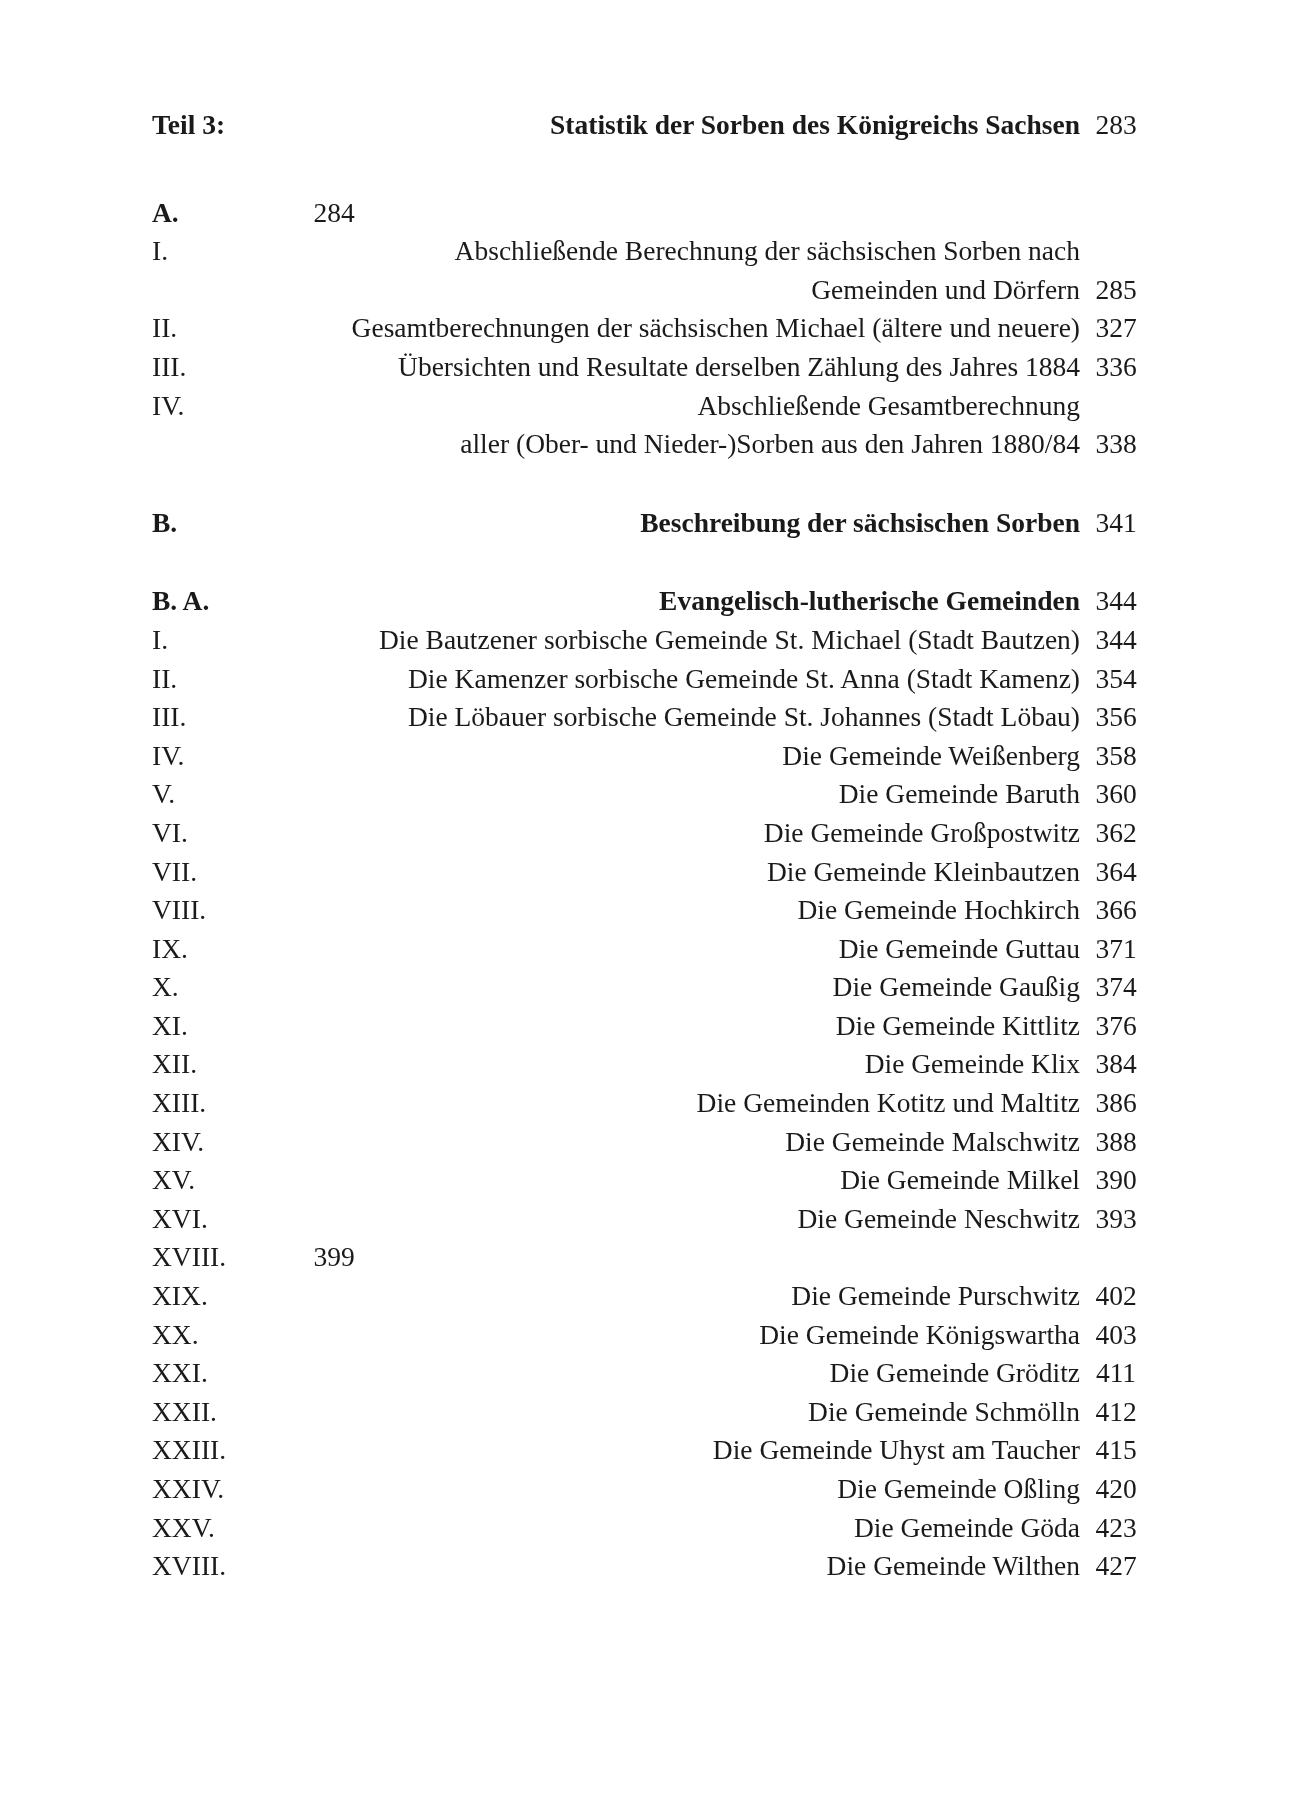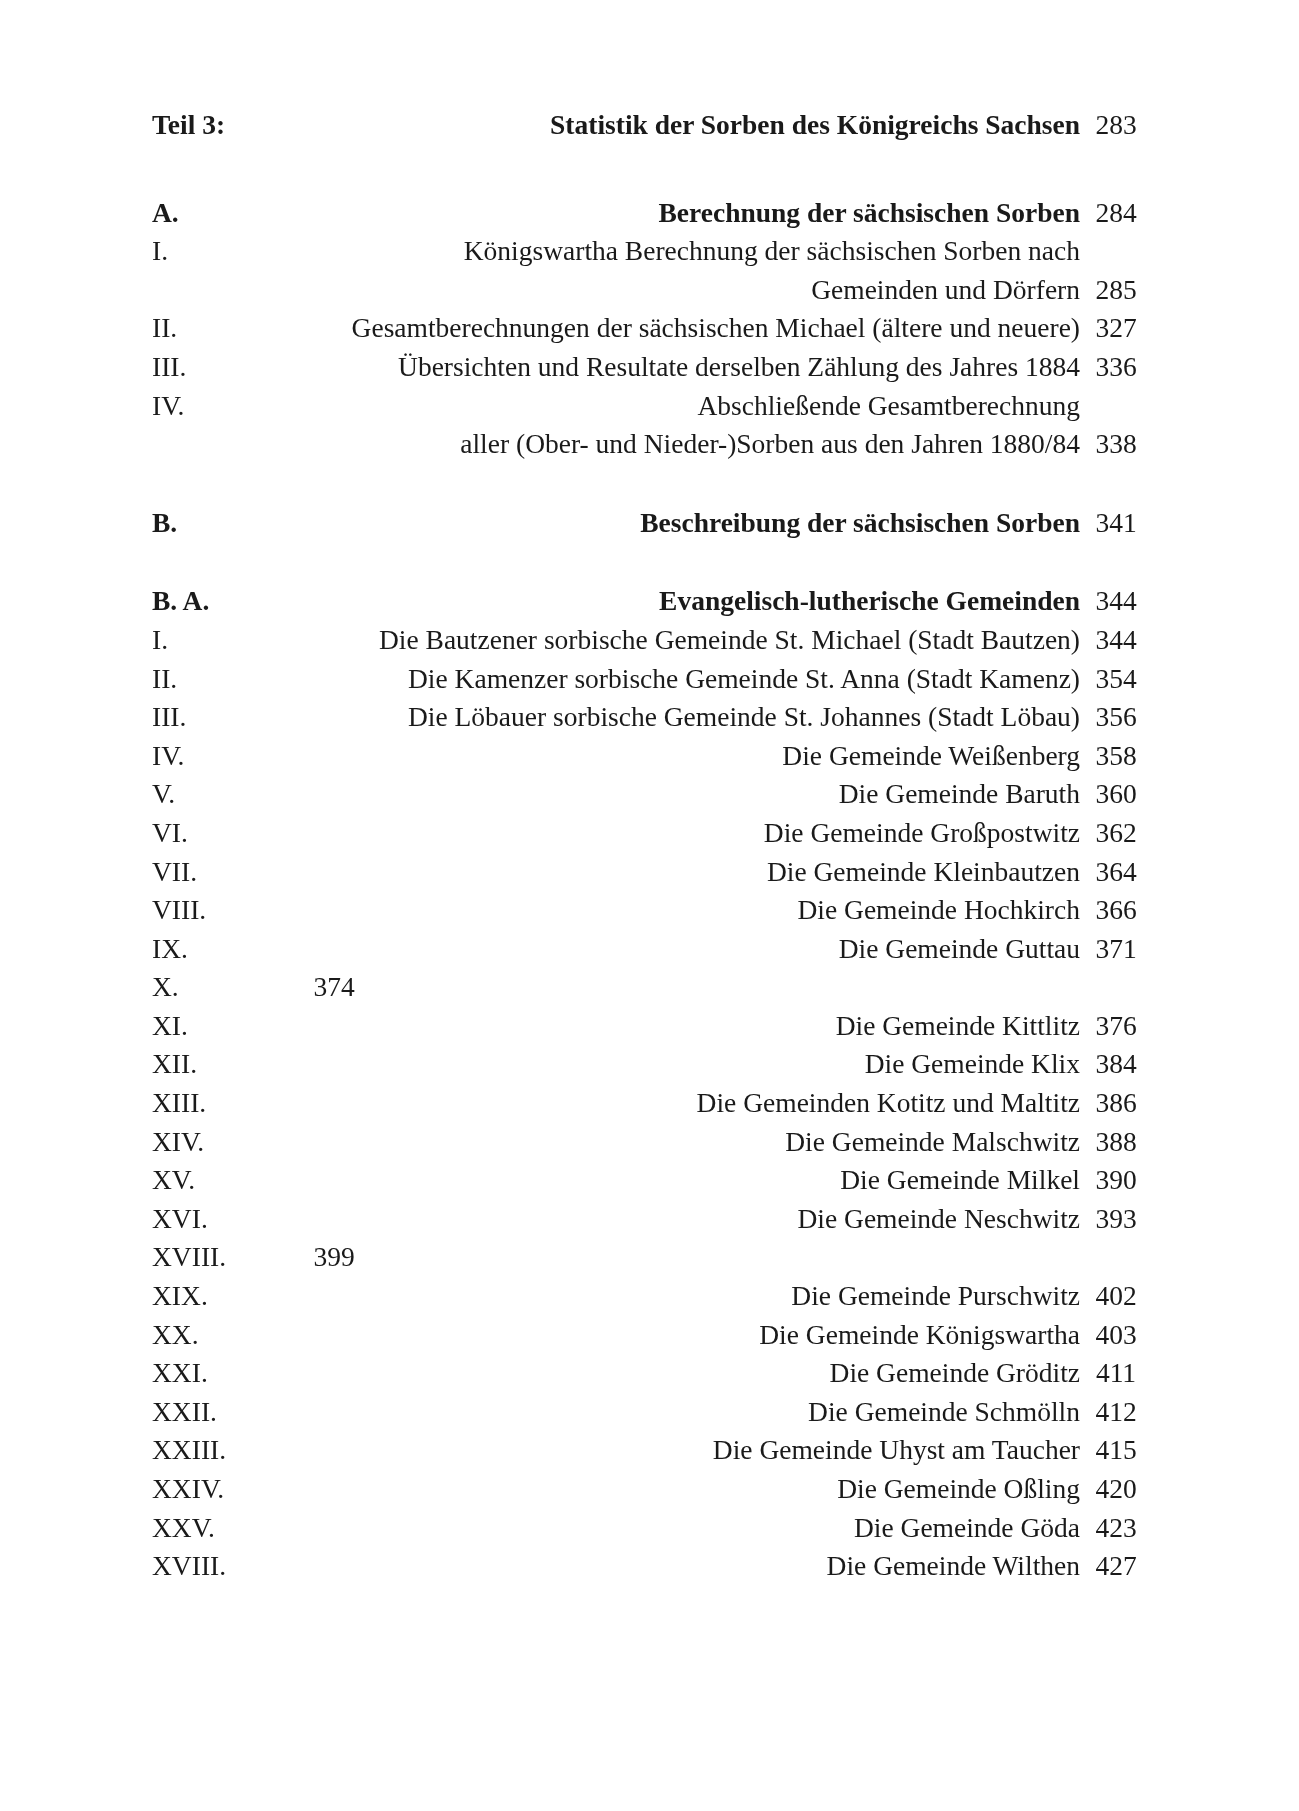--- a/index.html
+++ b/index.html
@@ -101,27 +101,26 @@
     <div class="row part">
       <span class="num">Teil 3:</span>
       <span class="title">Statistik der Sorben des Königreichs Sachsen</span>
       <span class="page-no">283</span>
     </div>
 
     <div class="gap-lg"></div>
 
     <div class="row head">
       <span class="num">A.</span>
-      <span class="title">Berechnung der sächsischen Sorben</span>
       <span class="page-no">284</span>
     </div>
 
     <div class="row">
       <span class="num">I.</span>
-      <span class="title">Königswartha Berechnung der sächsischen Sorben nach</span>
+      <span class="title">Abschließende Berechnung der sächsischen Sorben nach</span>
       <span class="page-no"></span>
     </div>
     <div class="row cont">
       <span class="num"></span>
       <span class="title">Gemeinden und Dörfern</span>
       <span class="page-no">285</span>
     </div>
 
     <div class="row">
       <span class="num">II.</span>
@@ -203,20 +202,21 @@
           <span class="title">Die Gemeinde Hochkirch</span>
           <span class="page-no">366</span>
         </div>
         <div class="row">
           <span class="num">IX.</span>
           <span class="title">Die Gemeinde Guttau</span>
           <span class="page-no">371</span>
         </div>
         <div class="row">
           <span class="num">X.</span>
+          <span class="title">Die Gemeinde Gaußig</span>
           <span class="page-no">374</span>
         </div>
         <div class="row">
           <span class="num">XI.</span>
           <span class="title">Die Gemeinde Kittlitz</span>
           <span class="page-no">376</span>
         </div>
         <div class="row">
           <span class="num">XII.</span>
           <span class="title">Die Gemeinde Klix</span>

